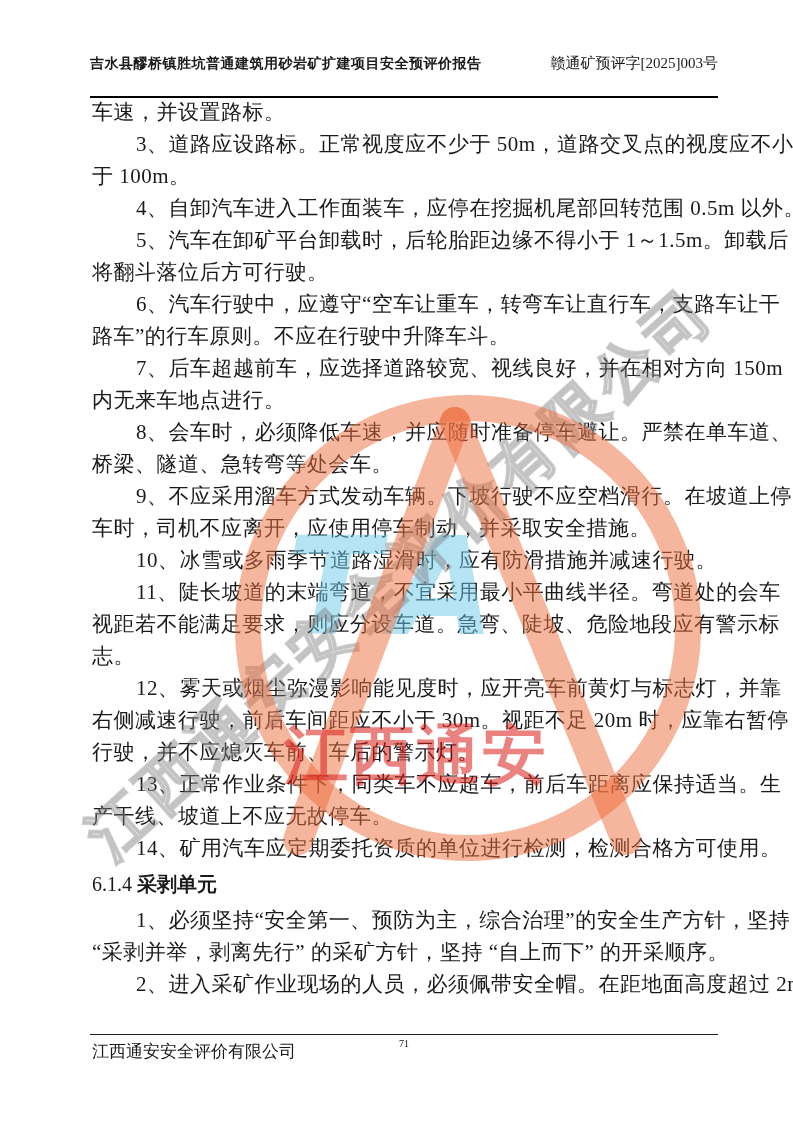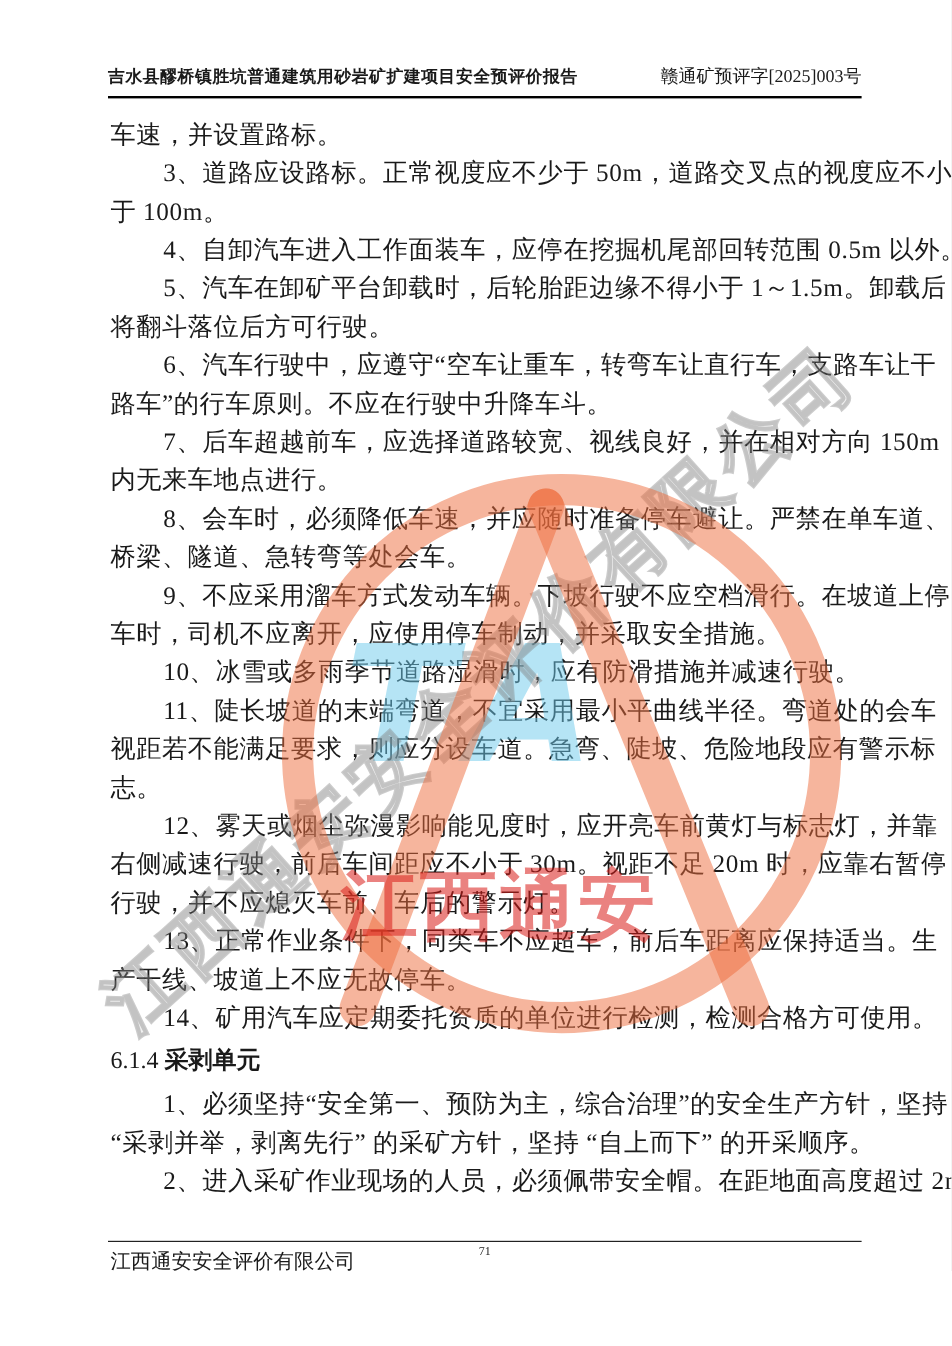--- a/index.html
+++ b/index.html
@@ -9,21 +9,21 @@
     margin: 0 auto;
     background: #ffffff;
     overflow: hidden;
     font-family: "Liberation Serif", "DejaVu Serif", serif;
     color: #1a1a1a;
   }
   
   .header {
     position: absolute; left: 90px; top: 54px; width: 628px;
     display: flex; justify-content: space-between; align-items: flex-end;
-    border-bottom: 2px solid #000; padding-bottom: 7px;
+    border-bottom: 2px solid #000; padding-bottom: 23px;
   }
   .header-title { font-size: 14px; font-weight: 700; letter-spacing: .5px; }
   .header-docnum { font-size: 15px; font-weight: 400; }
   
   .body-text {
     position: absolute; left: 92px; top: 96px; width: 624px;
     z-index: 1;
   }
   .line {
     font-size: 21px; line-height: 32px; white-space: pre;

